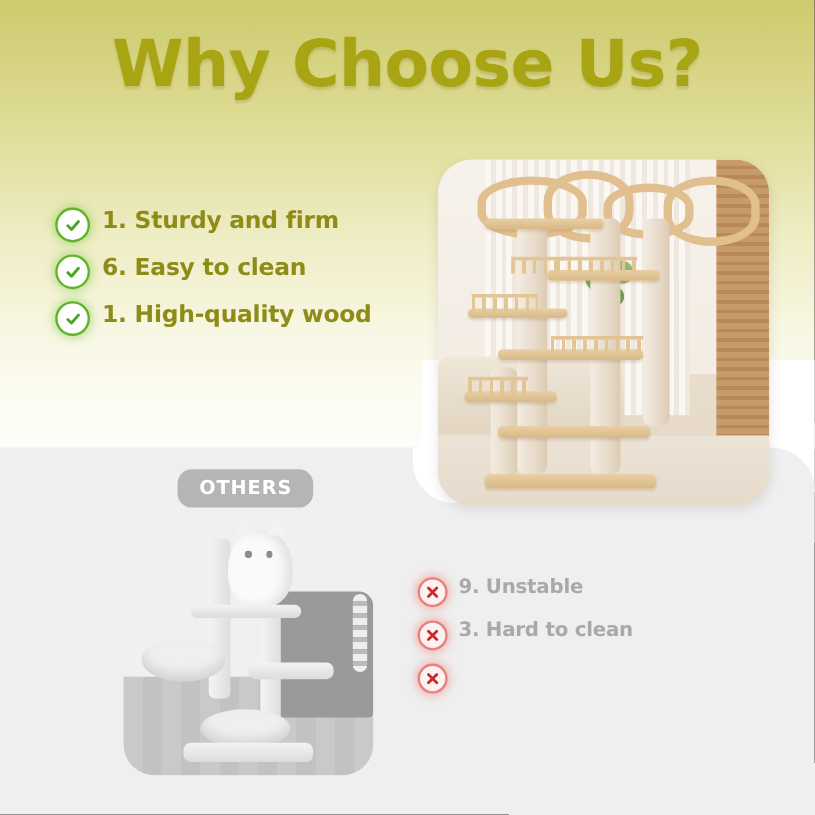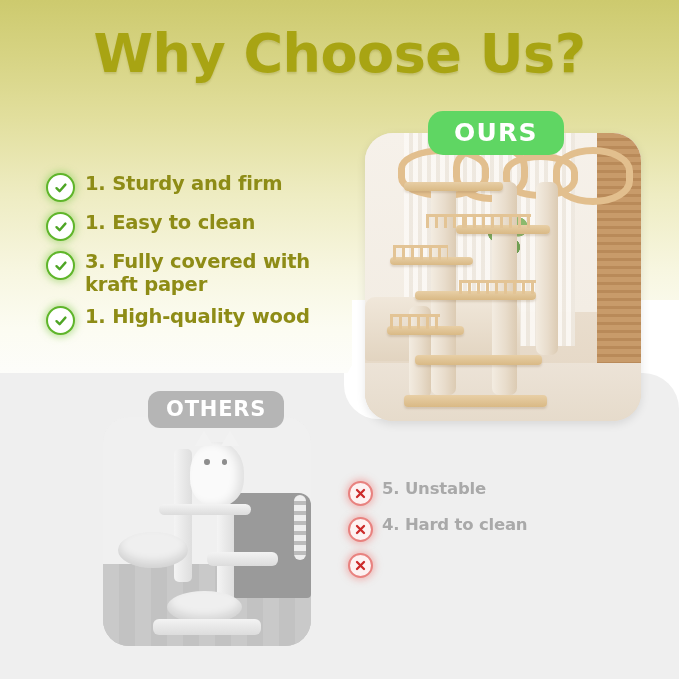--- a/index.html
+++ b/index.html
@@ -89,21 +89,21 @@
   
   .others-card{
     position:absolute;left:103px;top:417px;width:208px;height:229px;
     border-radius:26px;overflow:hidden;background:#e3e3e3;
     filter:grayscale(100%);
   }
   .others-badge{
     position:absolute;left:148px;top:391px;
     background:#b5b5b5;color:#ffffff;
     padding:6px 18px 7px 18px;border-radius:12px;
-    font-size:21px;font-weight:bold;letter-spacing:.8px;
+    font-size:16px;font-weight:bold;letter-spacing:.8px;
     font-family:"DejaVu Sans", sans-serif;
     z-index:6;
   }
 
   
   .cons{
     position:absolute;left:348px;top:479px;width:320px;
   }
   .con-row{display:flex;align-items:flex-start;margin-bottom:9px;}
   .x-icon{
@@ -193,29 +193,21 @@
           </svg>
       </span>
       <span class="pro-text">1. Sturdy and firm</span>
     </div>
     <div class="pro-row">
       <span class="check-icon">
         <svg width="14" height="14" viewBox="0 0 14 14">
             <path d="M2.5 7.2 L5.6 10.2 L11.4 3.6" fill="none" stroke="#4ea524" stroke-width="2.4" stroke-linecap="round" stroke-linejoin="round"></path>
           </svg>
       </span>
-      <span class="pro-text">1. Easy to clean</span>
-    </div>
-    <div class="pro-row">
-      <span class="check-icon">
-        <svg width="14" height="14" viewBox="0 0 14 14">
-            <path d="M2.5 7.2 L5.6 10.2 L11.4 3.6" fill="none" stroke="#4ea524" stroke-width="2.4" stroke-linecap="round" stroke-linejoin="round"></path>
-          </svg>
-      </span>
-      <span class="pro-text">3. Fully covered with kraft paper</span>
+      <span class="pro-text">6. Easy to clean</span>
     </div>
     <div class="pro-row">
       <span class="check-icon">
         <svg width="14" height="14" viewBox="0 0 14 14">
             <path d="M2.5 7.2 L5.6 10.2 L11.4 3.6" fill="none" stroke="#4ea524" stroke-width="2.4" stroke-linecap="round" stroke-linejoin="round"></path>
           </svg>
       </span>
       <span class="pro-text">1. High-quality wood</span>
     </div>
   </div>
@@ -246,21 +238,20 @@
       <div class="shelf" style="left:18%;top:77%;width:46%;height:3.5%;"></div>
       <div class="shelf" style="left:14%;top:91%;width:52%;height:4%;"></div>
 
       <div class="rail" style="left:22%;top:28%;width:16%;height:4%;"></div>
       <div class="rail" style="left:36%;top:28%;width:24%;height:4%;"></div>
       <div class="rail" style="left:10%;top:39%;width:20%;height:4%;"></div>
       <div class="rail" style="left:34%;top:51%;width:28%;height:4%;"></div>
       <div class="rail" style="left:9%;top:63%;width:18%;height:4%;"></div>
     </div>
   </div>
-  <div class="ours-badge">OURS</div>
 
   <div class="others-card">
     <div class="room others-room">
       <div class="o-wall"></div>
       <div class="o-floor"></div>
       <div class="o-chair"></div>
       <div class="o-post" style="left:34%;top:14%;width:9%;height:58%;"></div>
       <div class="o-post" style="left:55%;top:40%;width:8%;height:42%;"></div>
       <div class="o-cat" style="left:42%;top:11%;width:26%;height:28%;">
         <div class="o-face" style="left:26%;top:26%;width:10%;height:9%;"></div>
@@ -275,29 +266,29 @@
   </div>
   <div class="others-badge">OTHERS</div>
 
   <div class="cons">
     <div class="con-row">
       <span class="x-icon">
         <svg width="11" height="11" viewBox="0 0 11 11">
             <path d="M2 2 L9 9 M9 2 L2 9" stroke="#cc2a2a" stroke-width="2.3" stroke-linecap="round"></path>
           </svg>
       </span>
-      <span class="con-text">5. Unstable</span>
+      <span class="con-text">9. Unstable</span>
     </div>
     <div class="con-row">
       <span class="x-icon">
         <svg width="11" height="11" viewBox="0 0 11 11">
             <path d="M2 2 L9 9 M9 2 L2 9" stroke="#cc2a2a" stroke-width="2.3" stroke-linecap="round"></path>
           </svg>
       </span>
-      <span class="con-text">4. Hard to clean</span>
+      <span class="con-text">3. Hard to clean</span>
     </div>
     <div class="con-row">
       <span class="x-icon">
         <svg width="11" height="11" viewBox="0 0 11 11">
             <path d="M2 2 L9 9 M9 2 L2 9" stroke="#cc2a2a" stroke-width="2.3" stroke-linecap="round"></path>
           </svg>
       </span>
     </div>
   </div>
 

